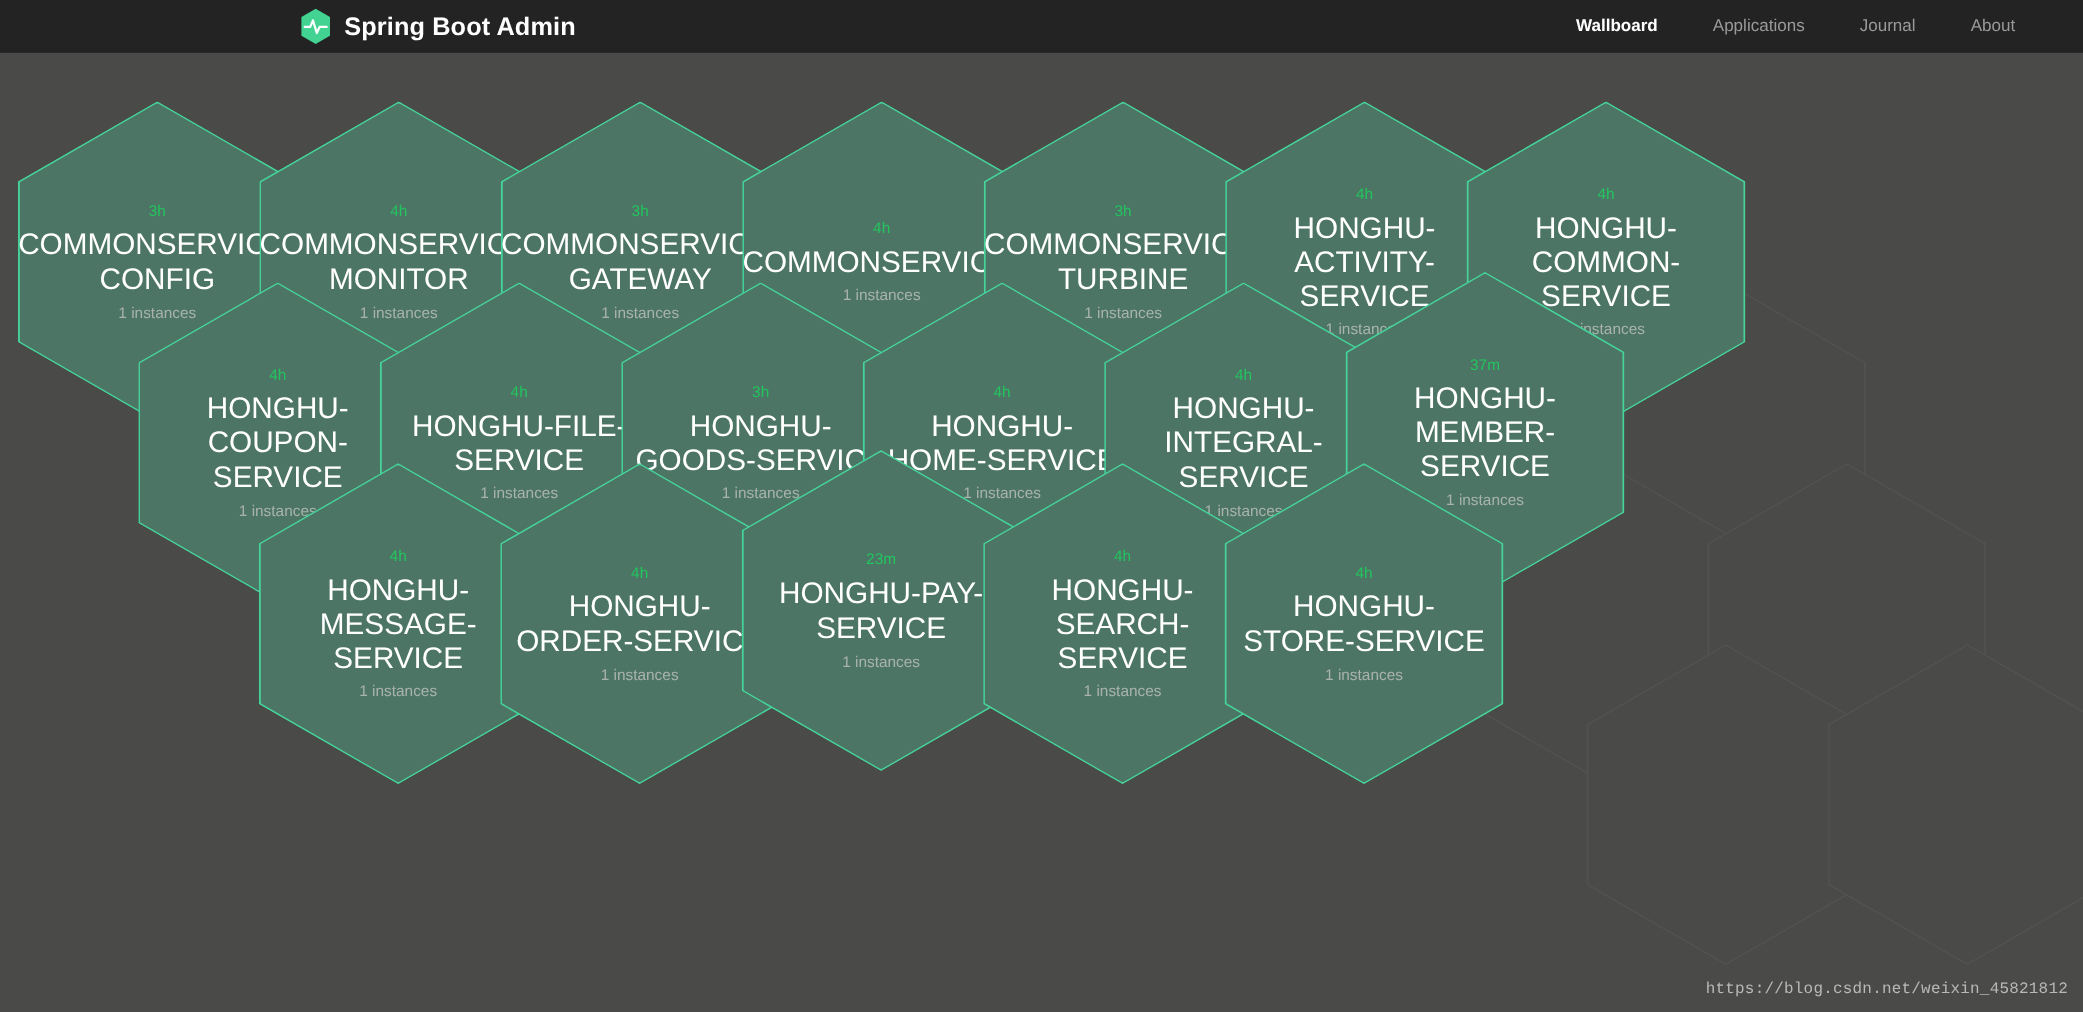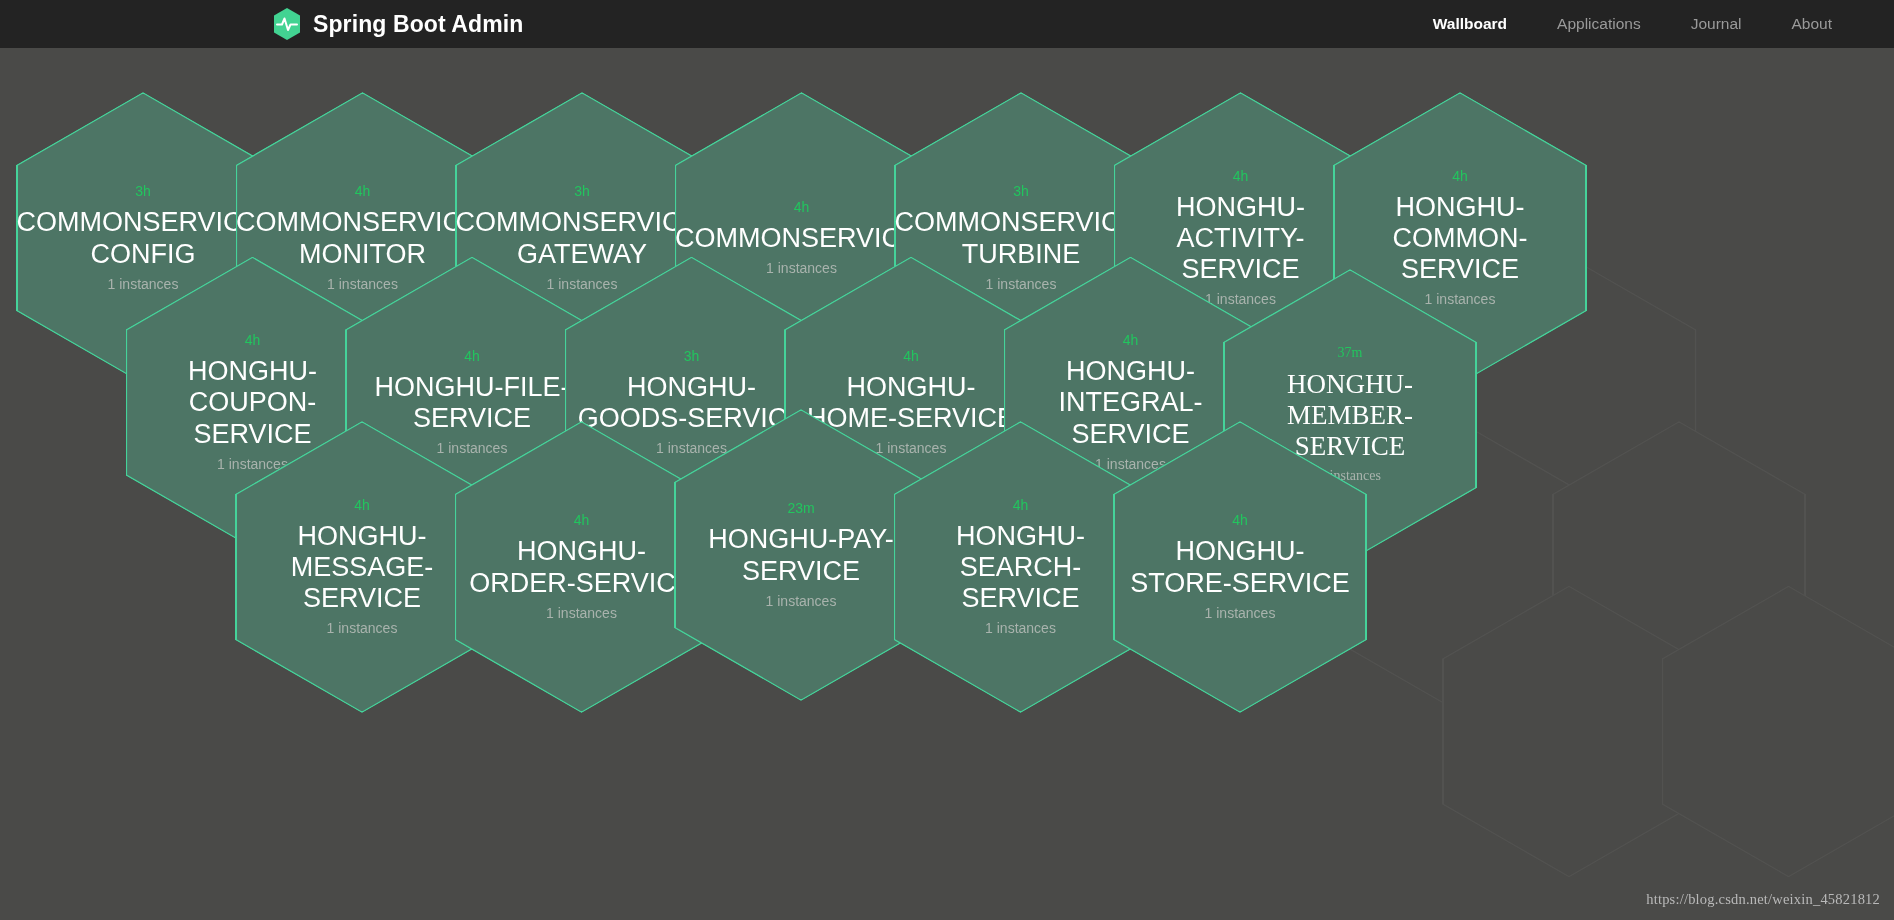--- a/index.html
+++ b/index.html
@@ -155,21 +155,21 @@
   
   .watermark {
     position: absolute;
     right: 14px;
     bottom: 12px;
     color: #b9b9b9;
     font-size: 14.5px;
     letter-spacing: 0.2px;
     z-index: 80;
     white-space: nowrap;
-    font-family: Liberation Serif, serif;
+    font-family: Liberation Mono, monospace;
   }
 </style>
 </head>
 <body>
 
 <div class="navbar">
 
   <div class="brand">
     <span>
       <svg class="brand-logo" viewBox="0 0 30 34" xmlns="http://www.w3.org/2000/svg">
@@ -333,21 +333,21 @@
       <div class="hex-content">
         <div class="hex-uptime">4h</div>
         <div class="hex-name">
           <span class="wrapline">HONGHU-</span>
           <span class="wrapline">INTEGRAL-</span>
           <span class="wrapline">SERVICE</span>
         </div>
         <div class="hex-instances">1 instances</div>
       </div>
     </div>
-    <div class="hex" style="left: 1223px; top: 221px; width: 254px; height: 292px; font-family: Liberation Serif, serif;">
+    <div class="hex" style="left: 1223px; top: 199px; width: 254px; height: 292px;">
       <div class="hex-face"></div>
       <div class="hex-content">
         <div class="hex-uptime">37m</div>
         <div class="hex-name">
           <span class="wrapline">HONGHU-</span>
           <span class="wrapline">MEMBER-</span>
           <span class="wrapline">SERVICE</span>
         </div>
         <div class="hex-instances">1 instances</div>
       </div>

